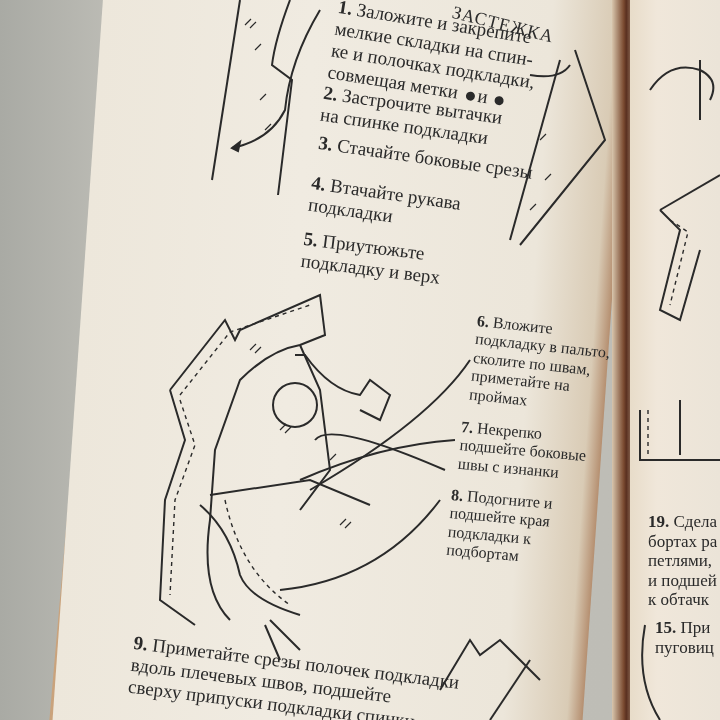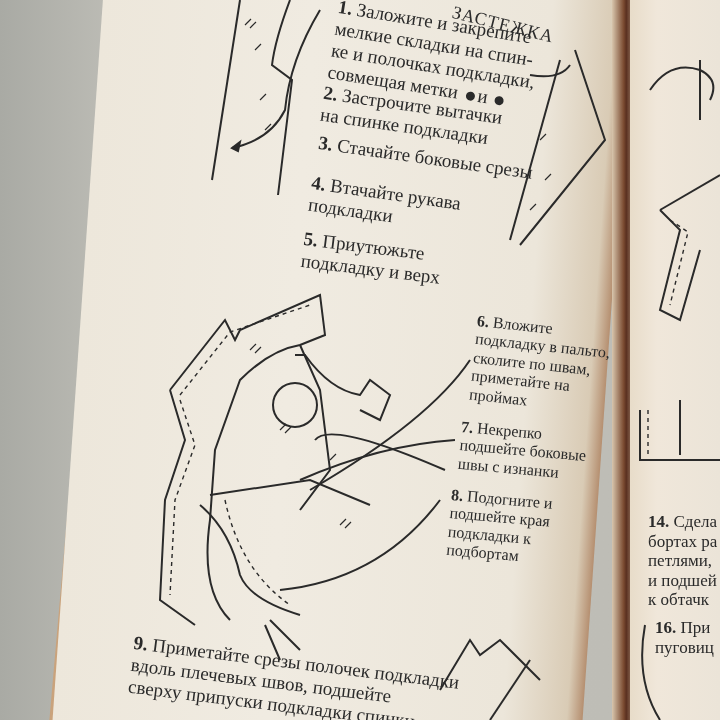--- a/index.html
+++ b/index.html
@@ -163,24 +163,24 @@
     <span class="line">подбортам</span>
   </div>
 
   <div class="block s9">
     <span class="line"><span class="num">9.</span> <span>Приметайте срезы полочек подкладки</span></span>
     <span class="line">вдоль плечевых швов, подшейте</span>
     <span class="line">сверху припуски подкладки спинки</span>
   </div>
 
   <div class="block s14">
-    <span class="line"><span class="num">14.</span> <span>Сдела</span></span>
+    <span class="line"><span class="num">19.</span> <span>Сдела</span></span>
     <span class="line">бортах ра</span>
     <span class="line">петлями,</span>
     <span class="line">и подшей</span>
     <span class="line">к обтачк</span>
   </div>
 
   <div class="block s15">
-    <span class="line"><span class="num">16.</span> <span>При</span></span>
+    <span class="line"><span class="num">15.</span> <span>При</span></span>
     <span class="line">пуговиц</span>
   </div>
 </div>
 
 </body></html>

